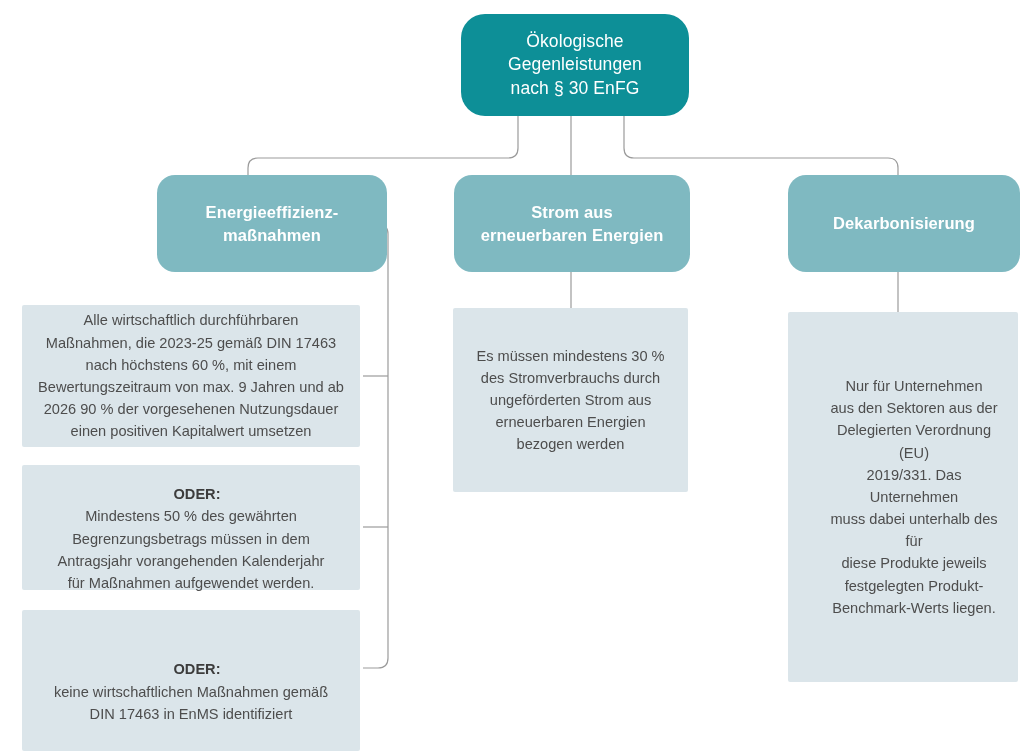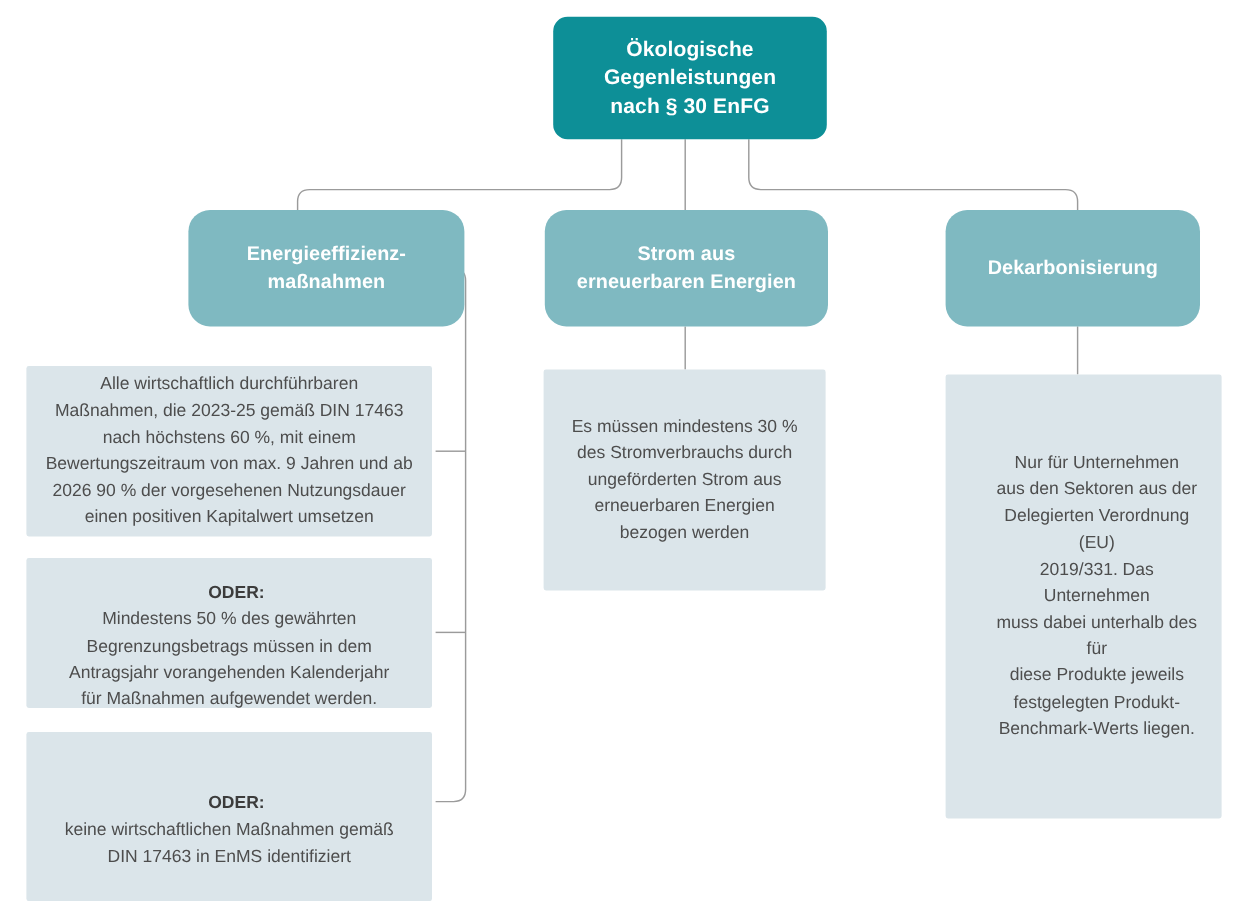--- a/index.html
+++ b/index.html
@@ -28,24 +28,24 @@
   }
   .node {
     position: absolute;
     box-sizing: border-box;
     display: flex;
     align-items: center;
     justify-content: center;
     text-align: center;
   }
   .node-root {
-    border-radius: 12px;
+    border-radius: 24px;
     background: #0d8f97;
     color: #ffffff;
-    font-weight: bold;
+    font-weight: normal;
     font-size: 17.5px;
     line-height: 1.32;
     letter-spacing: 0.1px;
   }
   .node-branch {
     border-radius: 18px;
     background: #7fb9c1;
     color: #ffffff;
     font-weight: bold;
     font-size: 16.5px;
@@ -110,21 +110,21 @@
   <div class="node node-branch" style="left:133px; top:175px; width:230px; height:97px;margin-left:24px;">
     <span class="node-text">Energieeffizienz-
 maßnahmen</span>
   </div>
 
   <div class="node node-branch" style="left:454px; top:175px; width:236px; height:97px;justify-content:center;">
     <span class="node-text">Strom aus
 erneuerbaren Energien</span>
   </div>
 
-  <div class="node node-branch" style="left:788px; top:175px; width:212px; height:97px;">
+  <div class="node node-branch" style="left:788px; top:175px; width:232px; height:97px;">
     <span class="node-text">Dekarbonisierung</span>
   </div>
 
   <div class="node node-leaf" style="left:22px; top:305px; width:338px; height:142px;">
     <span class="leaf-text">Alle wirtschaftlich durchführbaren
 Maßnahmen, die 2023-25 gemäß DIN 17463
 nach höchstens 60 %, mit einem
 Bewertungszeitraum von max. 9 Jahren und ab
 2026 90 % der vorgesehenen Nutzungsdauer
 einen positiven Kapitalwert umsetzen</span>

